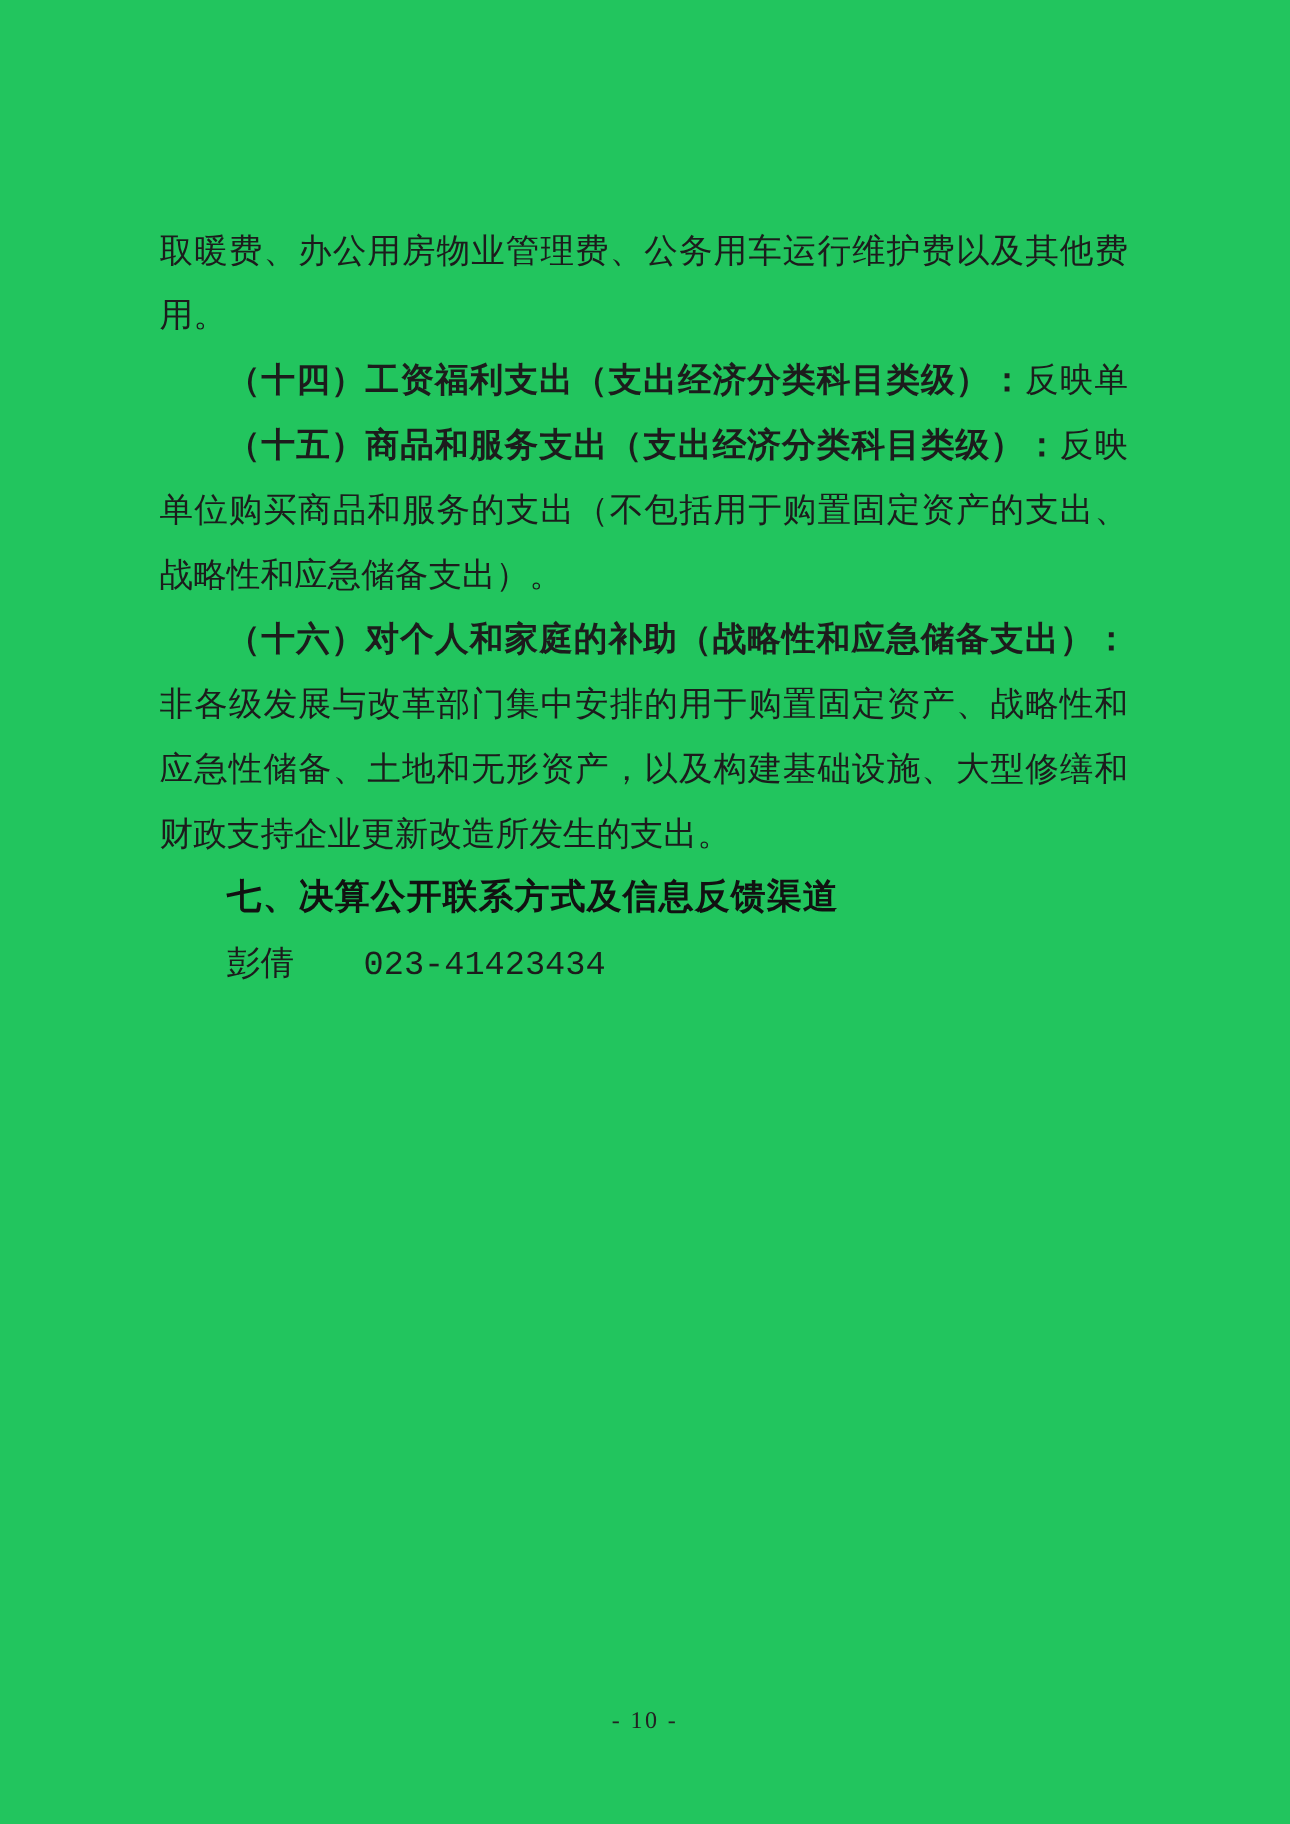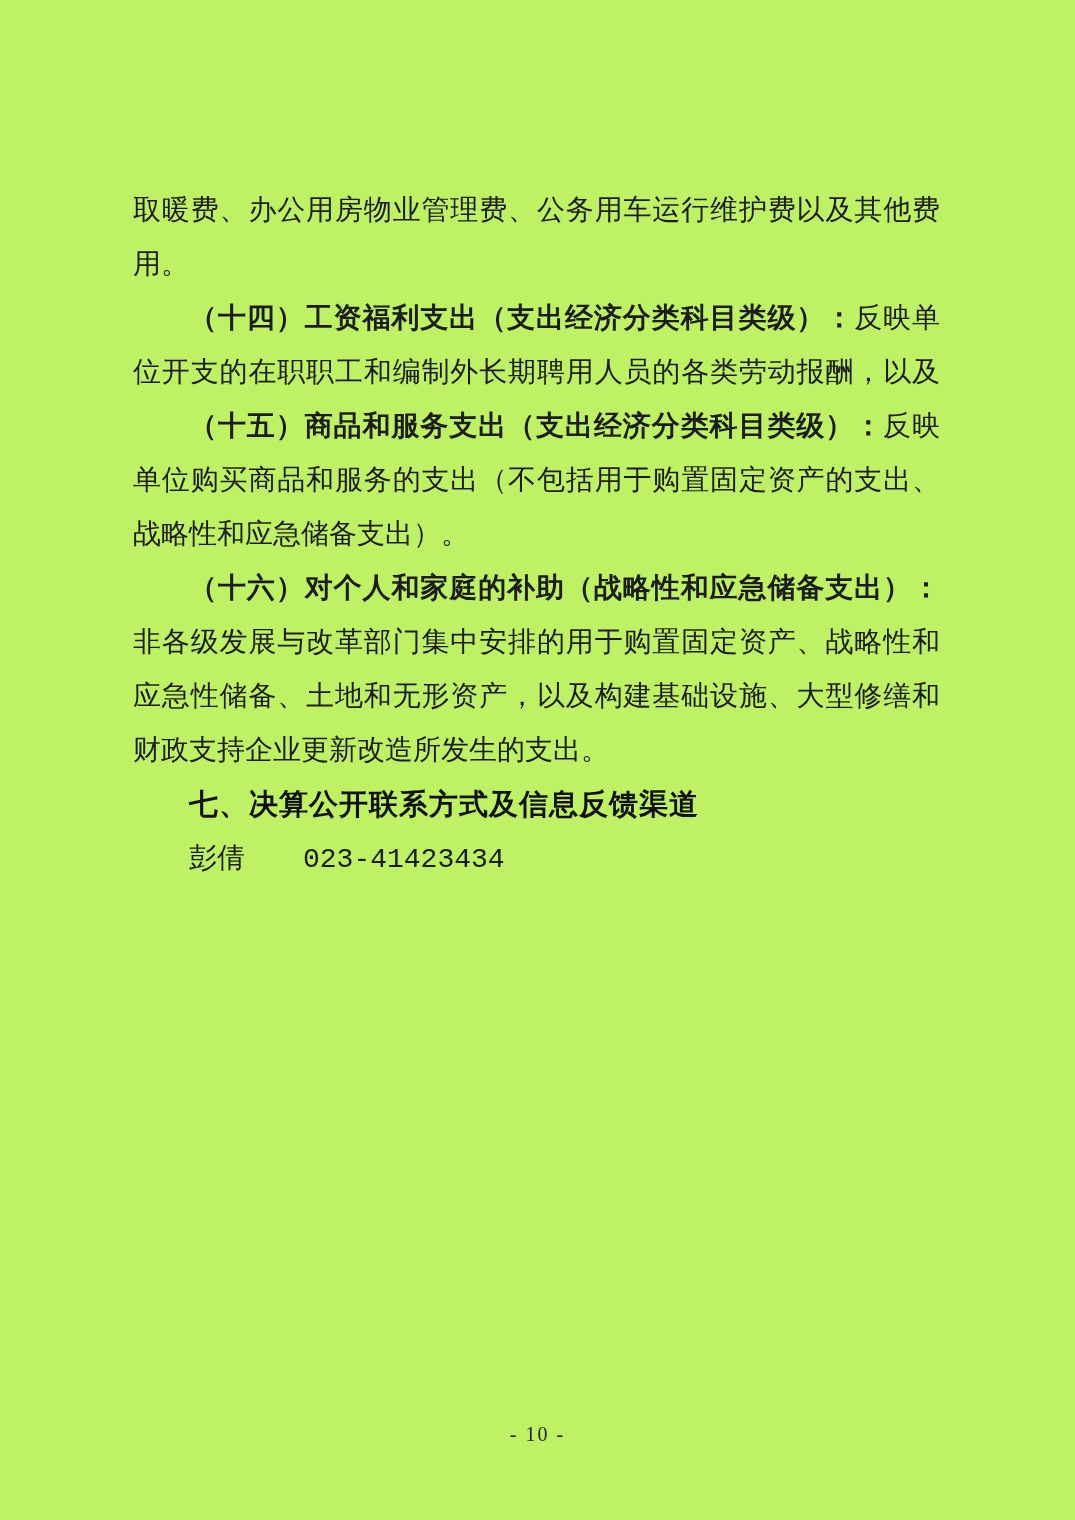--- a/index.html
+++ b/index.html
@@ -5,21 +5,21 @@
   html, body {
     margin: 0;
     padding: 0;
     background: #ffffff;
     color: #1a1a1a;
   }
   #page {
     position: relative;
     width: 1075px;
     height: 1520px;
-    background: #bef264;
+    background: #22c55e;
     overflow: hidden;
     font-family: "Liberation Serif", "DejaVu Serif", serif;
   }
   #doc-body {
     position: absolute;
     left: 133px;
     top: 183px;
     width: 807px;
   }
   .line {
@@ -30,21 +30,21 @@
     text-align: left;
   }
   .line.j {
     text-align: justify;
     text-align-last: justify;
   }
   .line.indent {
     text-indent: 56px;
   }
   .line.heading {
-    font-family: Liberation Sans, sans-serif;
+    font-family: Liberation Mono, monospace;
     font-weight: 700;
     font-size: 29px;
     color: #111111;
     letter-spacing: 1px;
   }
   .seg.b {
     font-weight: 700;
   }
   .seg.pre-gap {
     margin-left: 58px;
@@ -63,21 +63,20 @@
   }
 </style>
 </head>
 <body>
 
 <div id="page">
   <div id="doc-body">
       <div class="line j"><span class="seg">取暖费、办公用房物业管理费、公务用车运行维护费以及其他费</span></div>
       <div class="line"><span class="seg">用。</span></div>
       <div class="line j indent"><span class="seg b">（十四）工资福利支出（支出经济分类科目类级）：</span><span class="seg">反映单</span></div>
-      <div class="line j"><span class="seg">位开支的在职职工和编制外长期聘用人员的各类劳动报酬，以及</span></div>
       <div class="line j indent"><span class="seg b">（十五）商品和服务支出（支出经济分类科目类级）：</span><span class="seg">反映</span></div>
       <div class="line j"><span class="seg">单位购买商品和服务的支出（不包括用于购置固定资产的支出、</span></div>
       <div class="line"><span class="seg">战略性和应急储备支出）。</span></div>
       <div class="line j indent"><span class="seg b">（十六）对个人和家庭的补助（战略性和应急储备支出）：</span></div>
       <div class="line j"><span class="seg">非各级发展与改革部门集中安排的用于购置固定资产、战略性和</span></div>
       <div class="line j"><span class="seg">应急性储备、土地和无形资产，以及构建基础设施、大型修缮和</span></div>
       <div class="line"><span class="seg">财政支持企业更新改造所发生的支出。</span></div>
       <div class="line indent heading"><span class="seg b">七、决算公开联系方式及信息反馈渠道</span></div>
       <div class="line indent"><span class="seg">彭倩</span><span class="seg pre-gap">023-41423434</span></div>
     </div>

